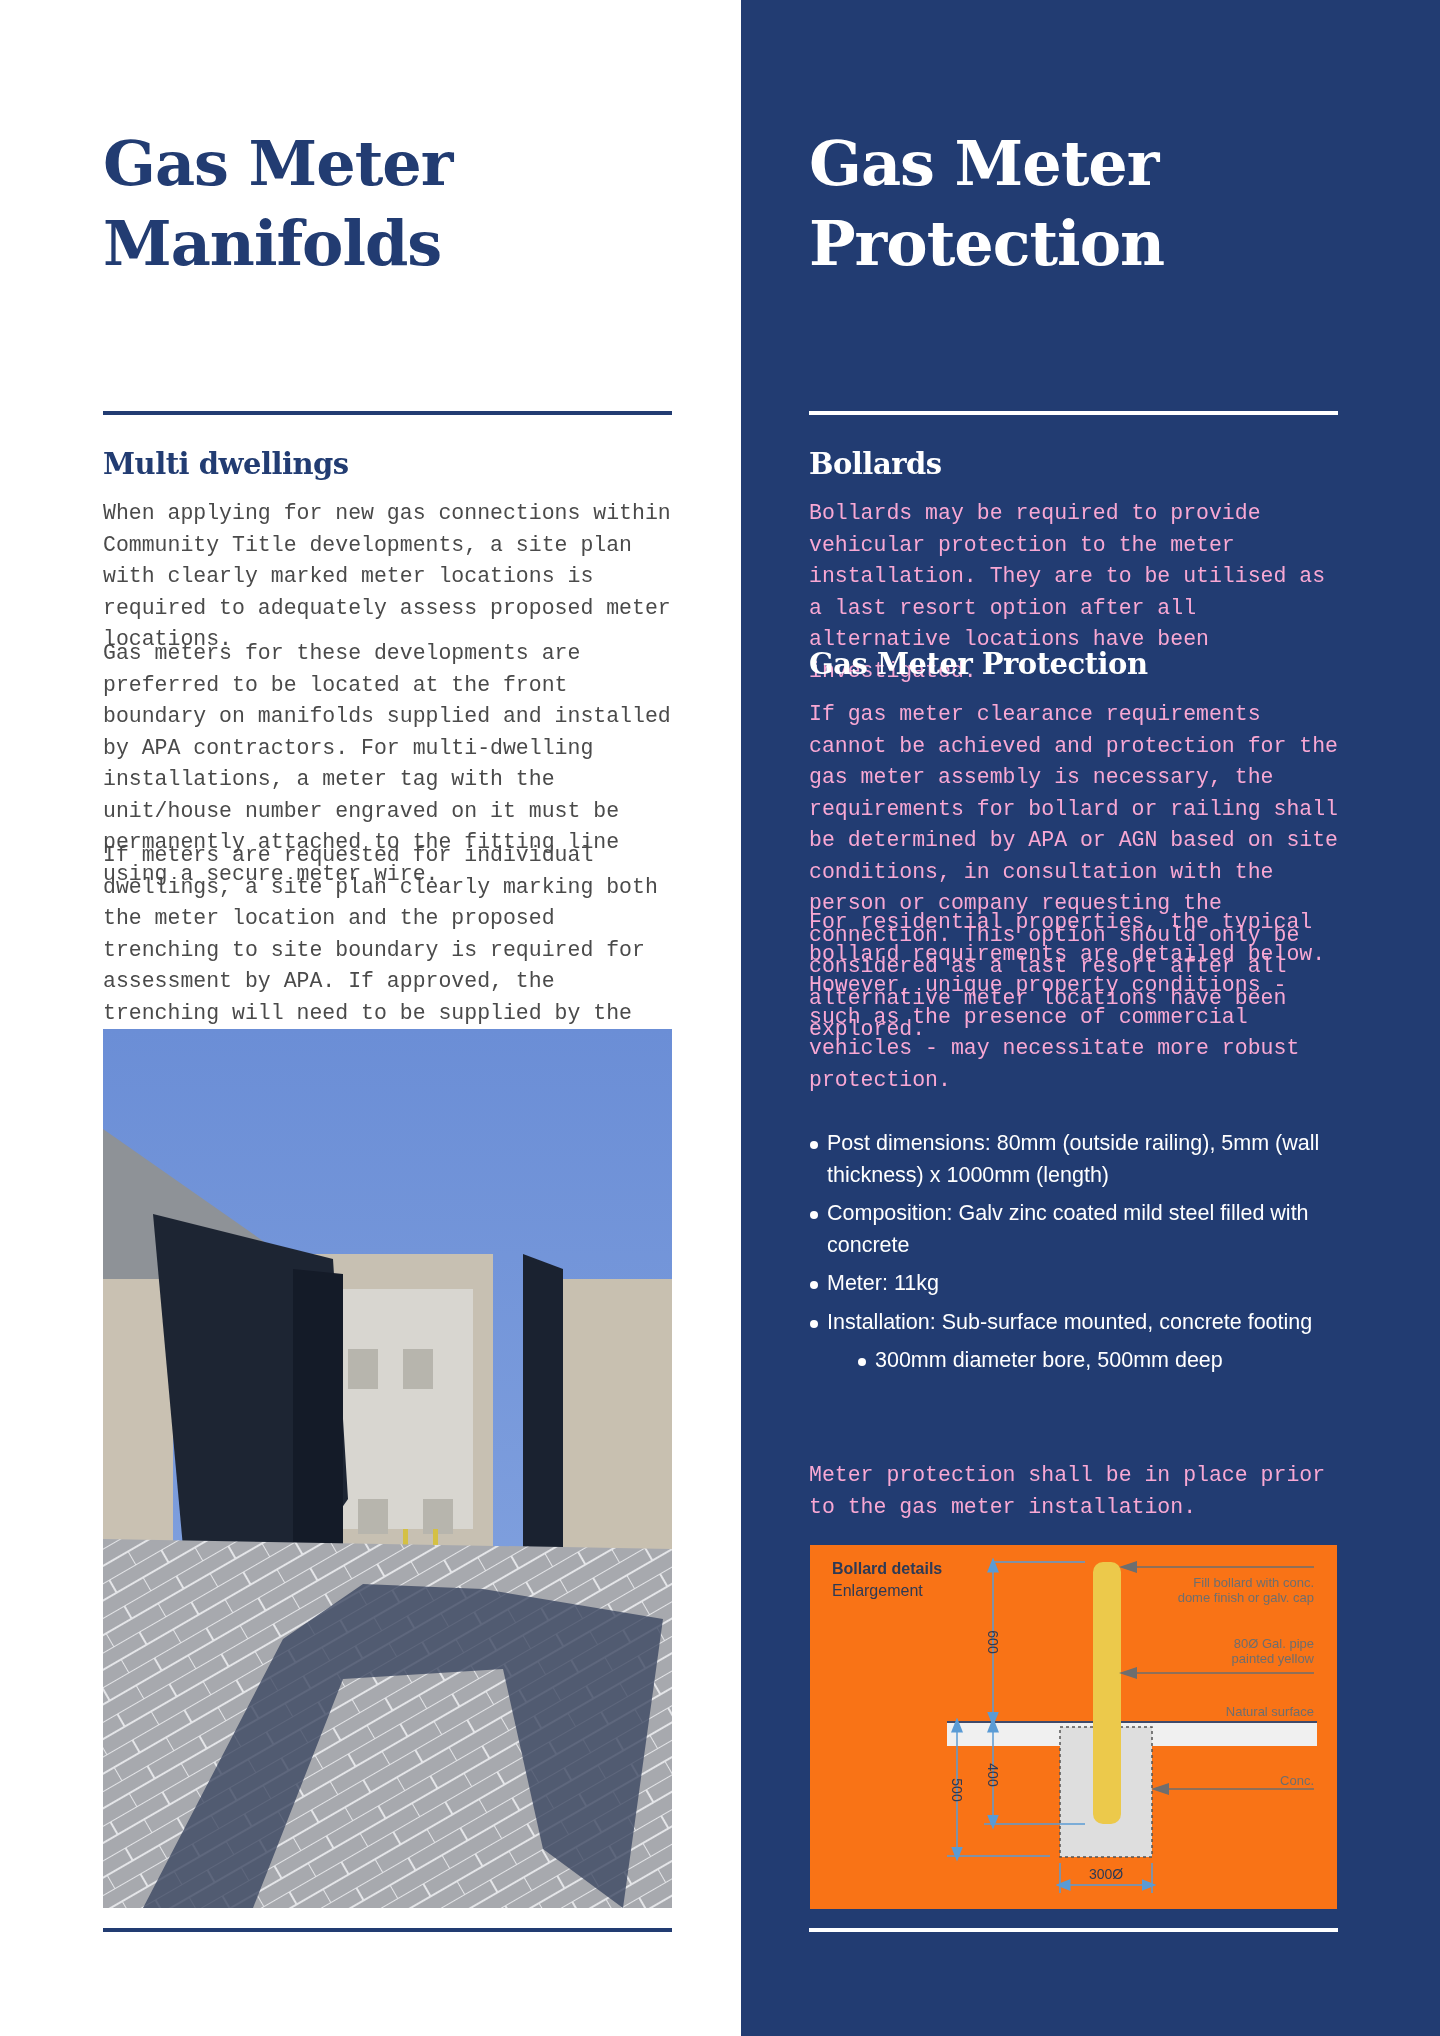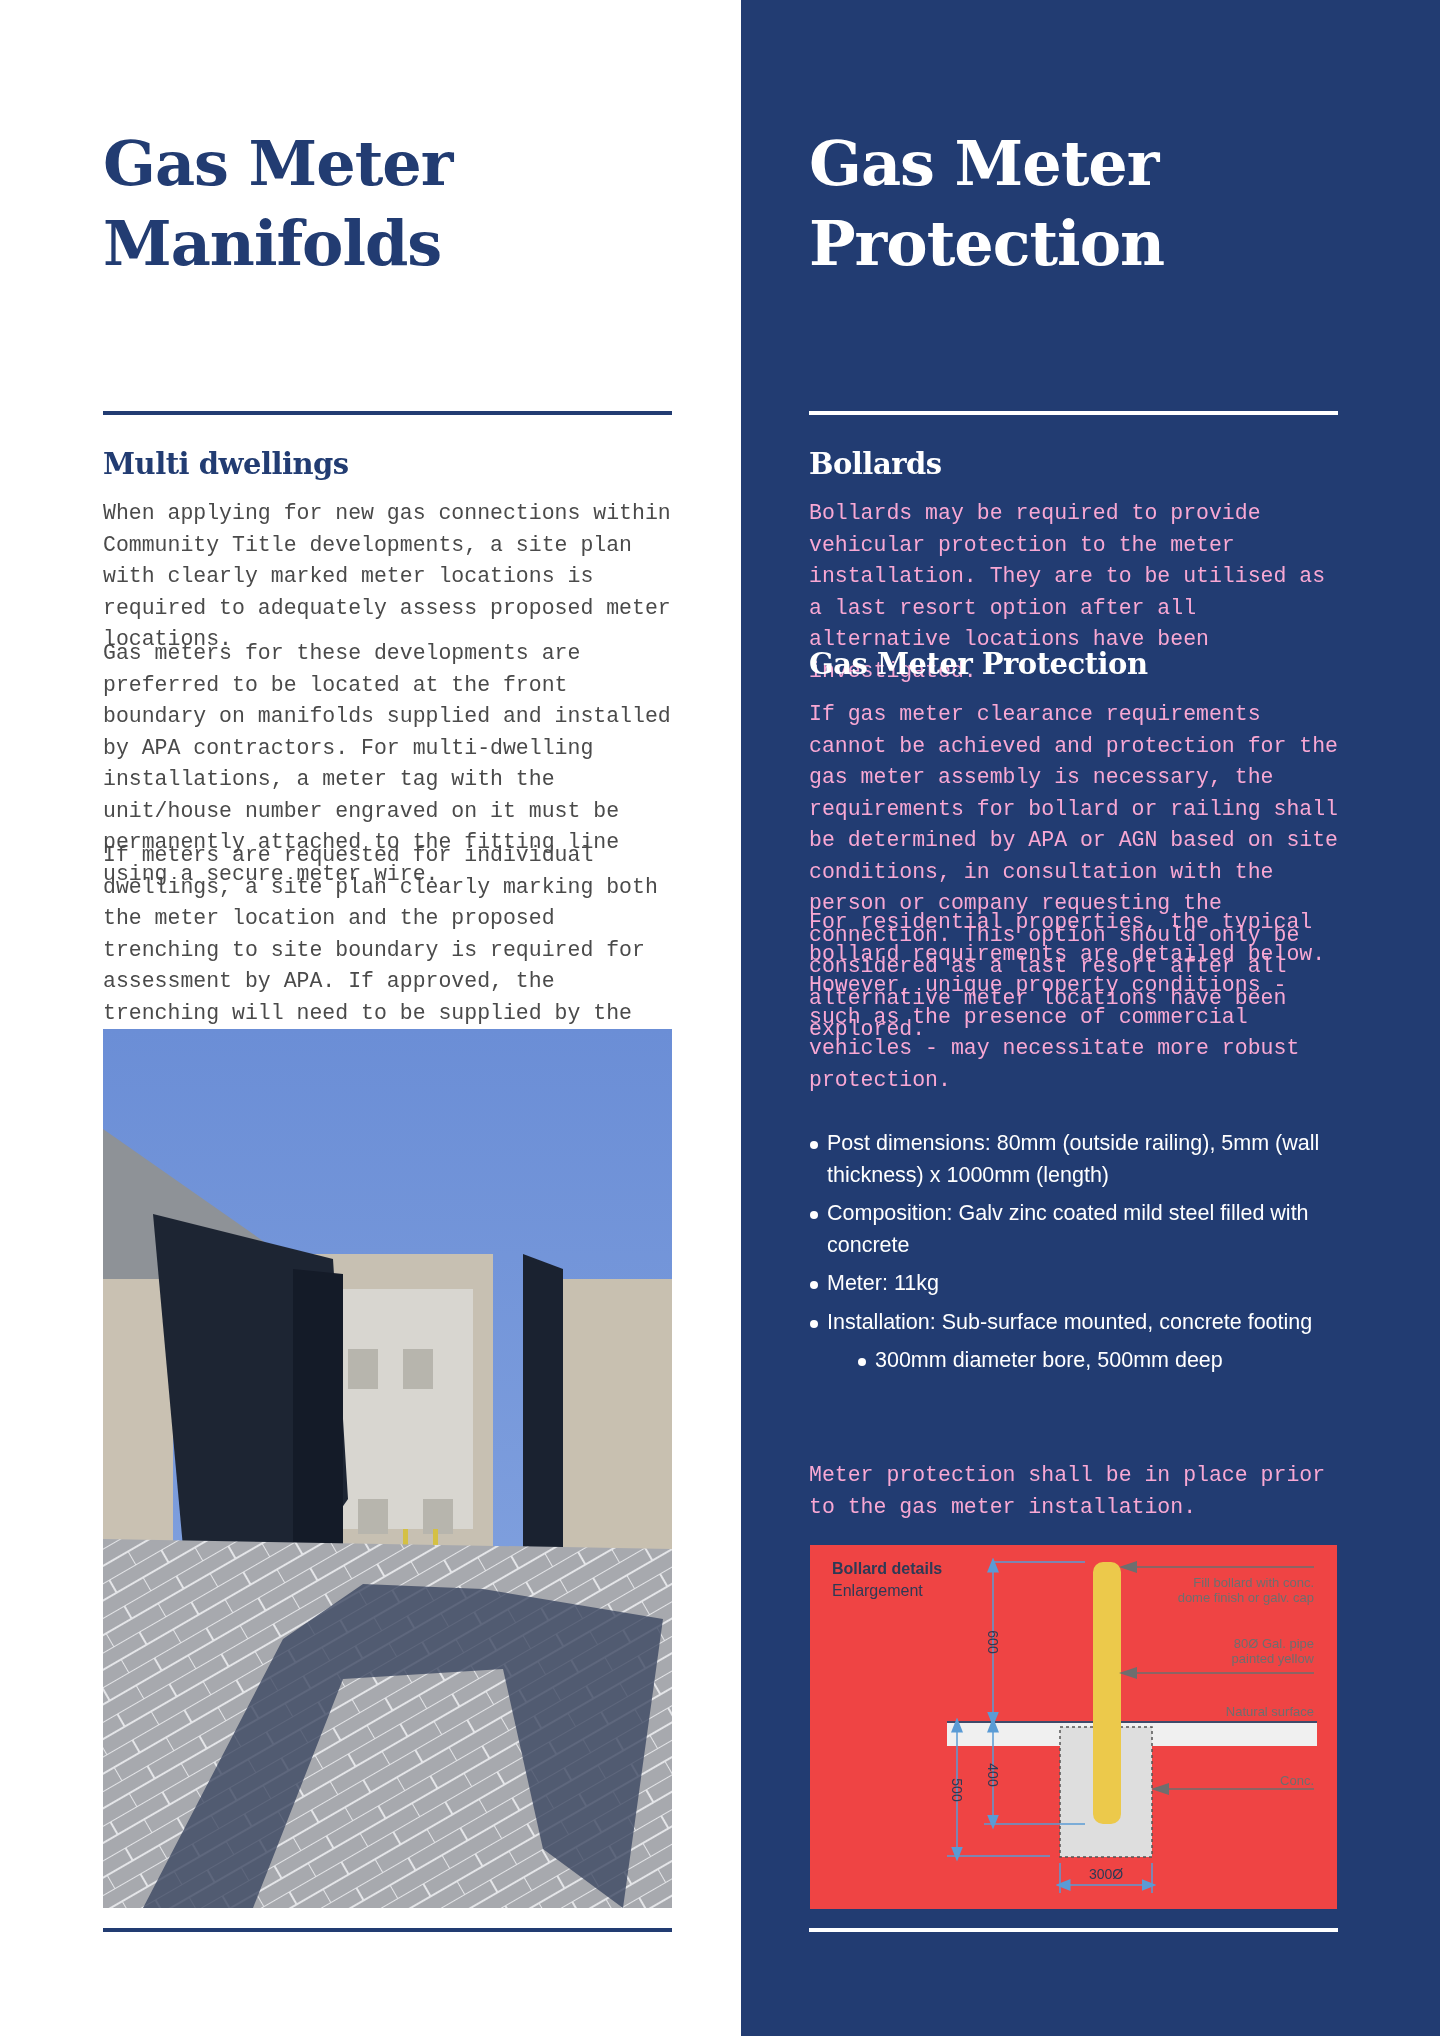--- a/index.html
+++ b/index.html
@@ -41,21 +41,21 @@
 
   .bullets { position: absolute; left: 68px; width: 560px; margin: 0; padding: 0; list-style: none;
     font-family: "Liberation Sans", sans-serif; font-size: 21.5px; line-height: 31.5px; color: #fff; }
   .bullets li { position: relative; padding-left: 18px; margin-bottom: 7px; }
   .bullets li .dot { position: absolute; left: 1px; top: 13px; width: 8px; height: 8px; border-radius: 50%; background: #fff; }
   .bullets .sub { list-style: none; margin: 7px 0 0 30px; padding: 0; }
 
   .photo { position: absolute; left: 103px; top: 1029px; width: 569px; height: 879px; overflow: hidden; }
   .photo svg { display: block; }
 
-  .diagram { position: absolute; left: 810px; top: 1545px; width: 527px; height: 364px; background: #ef4444; }
+  .diagram { position: absolute; left: 810px; top: 1545px; width: 527px; height: 364px; background: #f97316; }
 </style>
 </head>
 <body>
 
 <div class="left-col">
   <h1 class="big-title">
     <span>Gas Meter</span><br>
     <span>Manifolds</span>
   </h1>
 

